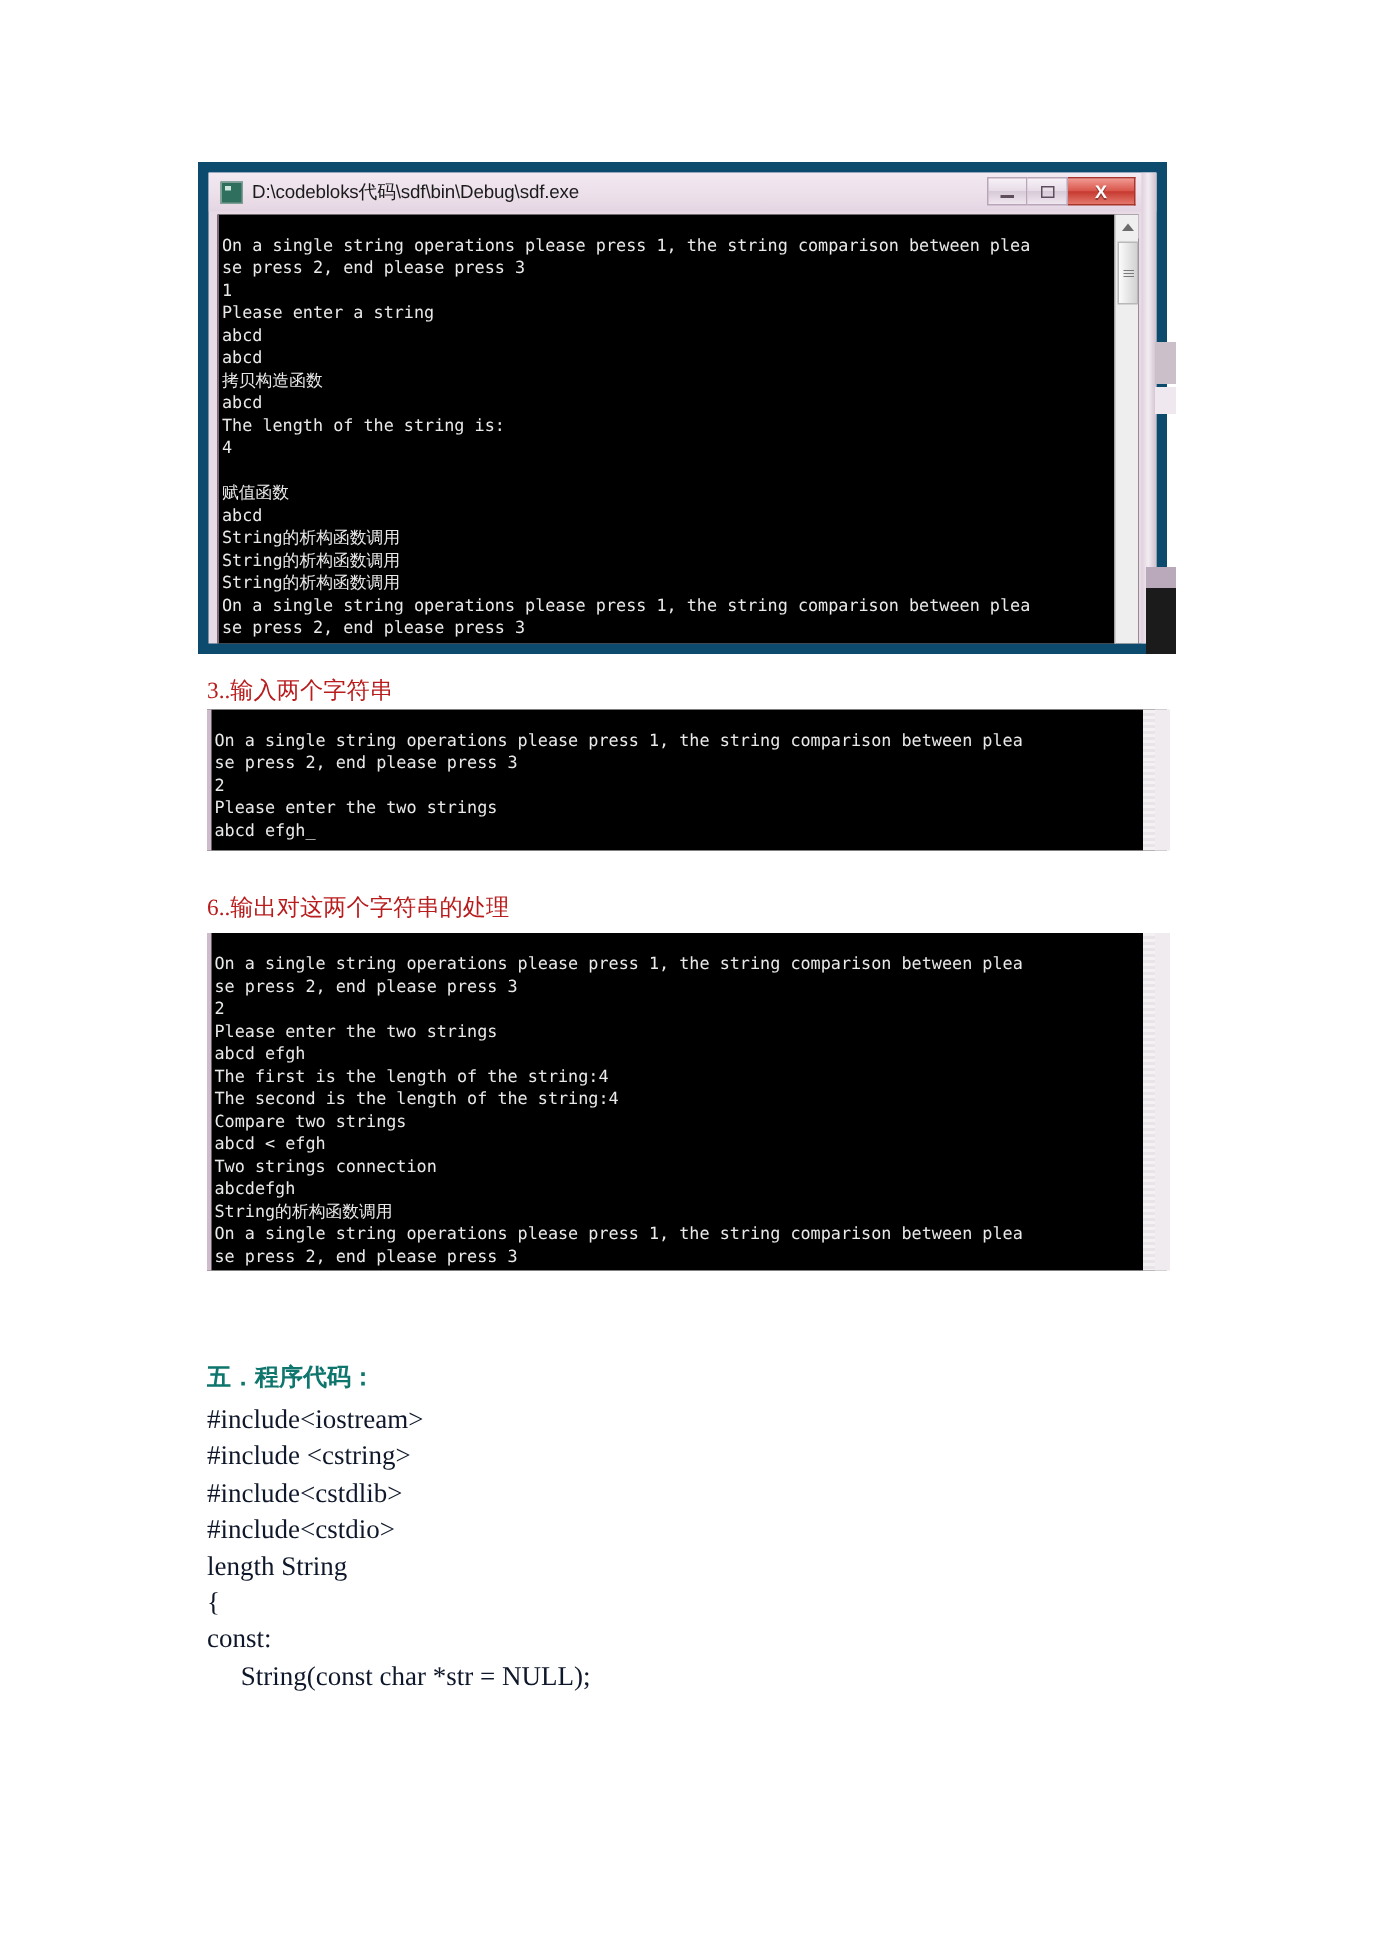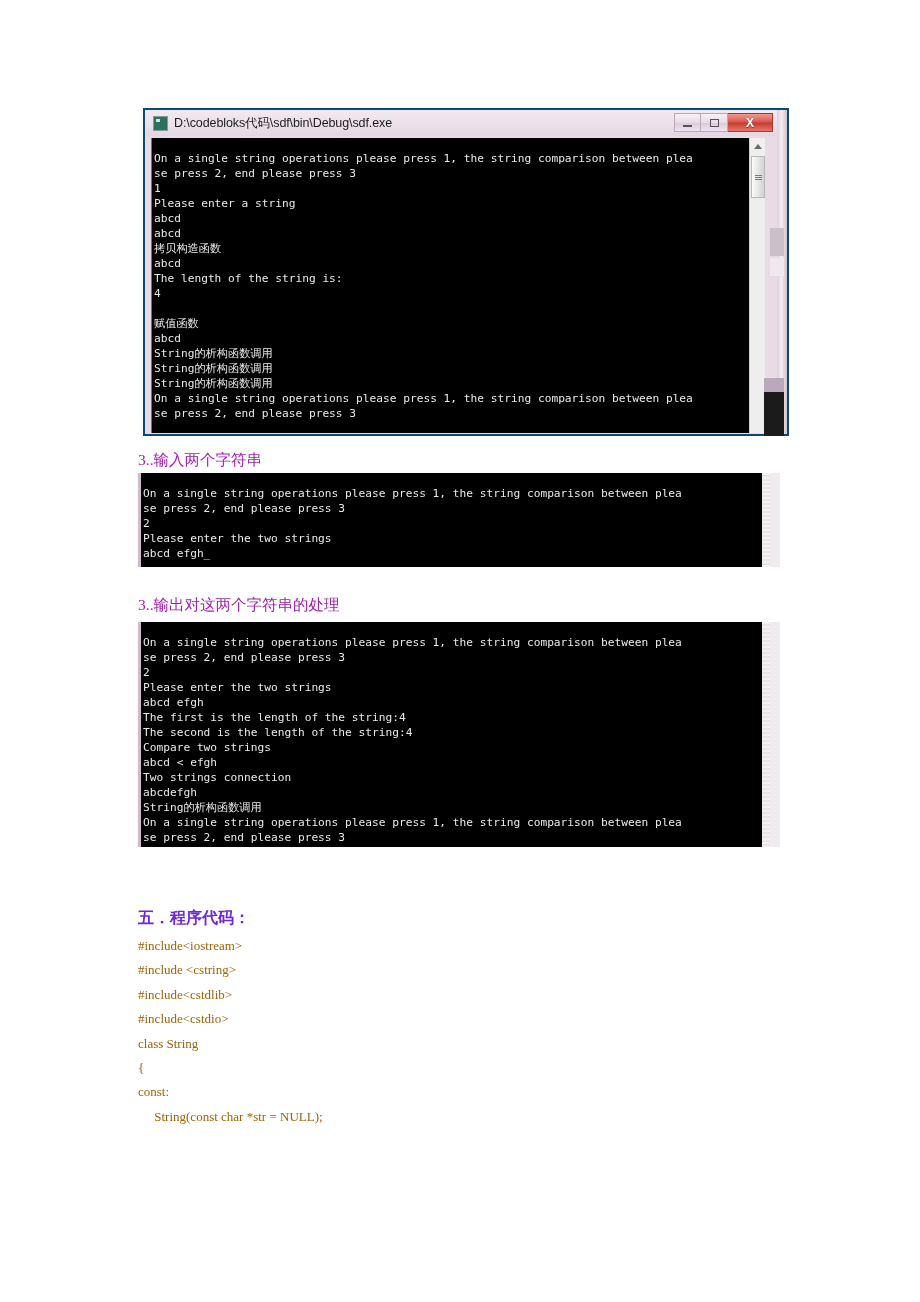--- a/index.html
+++ b/index.html
@@ -11,26 +11,26 @@
     width: 920px;
     height: 1302px;
     position: relative;
     font-family: "Liberation Serif", "DejaVu Serif", serif;
     overflow: hidden;
   }
 
   
   .win-frame {
     position: absolute;
-    left: 143px;
+    left: 132px;
     top: 108px;
     width: 646px;
     height: 328px;
     background: #e8dbe6;
-    border: 2px solid #0c4a6e;
+    border: 7px solid #0c4a6e;
     box-sizing: border-box;
     overflow: hidden;
   }
   .win-frame::after{
     content:"";
     position:absolute;
     right:0; top:0; bottom:0;
     width:10px;
     background:linear-gradient(90deg,#ded0dd 0%, #f3ecf2 45%, #cfc0ce 100%);
   }
@@ -173,46 +173,46 @@
     right:0; top:0; bottom:0;
     width: 16px;
     background: repeating-linear-gradient(180deg,#f4f1f3 0 2px,#e9e4e8 2px 4px);
   }
 
   
   .caption {
     position: absolute;
     font-family: "Liberation Serif", "DejaVu Serif", serif;
     font-size: 15.5px;
-    color: #a21caf;
+    color: #b91c1c;
     white-space: nowrap;
   }
 
   
   .code-head {
     position: absolute;
     left: 138px;
     top: 908px;
     font-family: "Liberation Serif", "DejaVu Serif", serif;
     font-size: 16px;
     font-weight: bold;
-    color: #6d28d9;
+    color: #0f766e;
     white-space: nowrap;
   }
   .code-block {
     position: absolute;
     left: 138px;
     top: 934px;
     width: 420px;
   }
   .code-line {
     font-family: "Liberation Serif", "DejaVu Serif", serif;
-    font-size: 13px;
+    font-size: 18px;
     line-height: 24.4px;
-    color: #a16207;
+    color: #0f172a;
     white-space: pre;
   }
 
   
   .artifact {
     position:absolute;
     background:#d9cfd8;
   }
 </style>
 </head>
@@ -267,21 +267,21 @@
 <div class="plain-con" style="left:138px; top:473px; width:640px; height:94px;">
   <div class="con-lines">On a single string operations please press 1, the string comparison between plea
 se press 2, end please press 3
 2
 Please enter the two strings
 abcd efgh_</div>
   <div class="right-gutter"></div>
 </div>
 <div class="artifact" style="left:770px;top:473px;width:10px;height:94px;background:#efebee;"></div>
 
-<div class="caption" style="left:138px; top:595px;">3..输出对这两个字符串的处理</div>
+<div class="caption" style="left:138px; top:595px;">6..输出对这两个字符串的处理</div>
 
 <div class="plain-con" style="left:138px; top:622px; width:640px; height:225px;">
   <div class="con-lines">On a single string operations please press 1, the string comparison between plea
 se press 2, end please press 3
 2
 Please enter the two strings
 abcd efgh
 The first is the length of the string:4
 The second is the length of the string:4
 Compare two strings
@@ -295,17 +295,17 @@
 </div>
 <div class="artifact" style="left:770px;top:622px;width:10px;height:225px;background:#efebee;"></div>
 
 <div class="code-head">五．程序代码：</div>
 
 <div class="code-block">
   <div class="code-line">#include&lt;iostream&gt;</div>
   <div class="code-line">#include &lt;cstring&gt;</div>
   <div class="code-line">#include&lt;cstdlib&gt;</div>
   <div class="code-line">#include&lt;cstdio&gt;</div>
-  <div class="code-line">class String</div>
+  <div class="code-line">length String</div>
   <div class="code-line">{</div>
   <div class="code-line">const:</div>
   <div class="code-line">     String(const char *str = NULL);</div>
 </div>
 
 </body></html>

